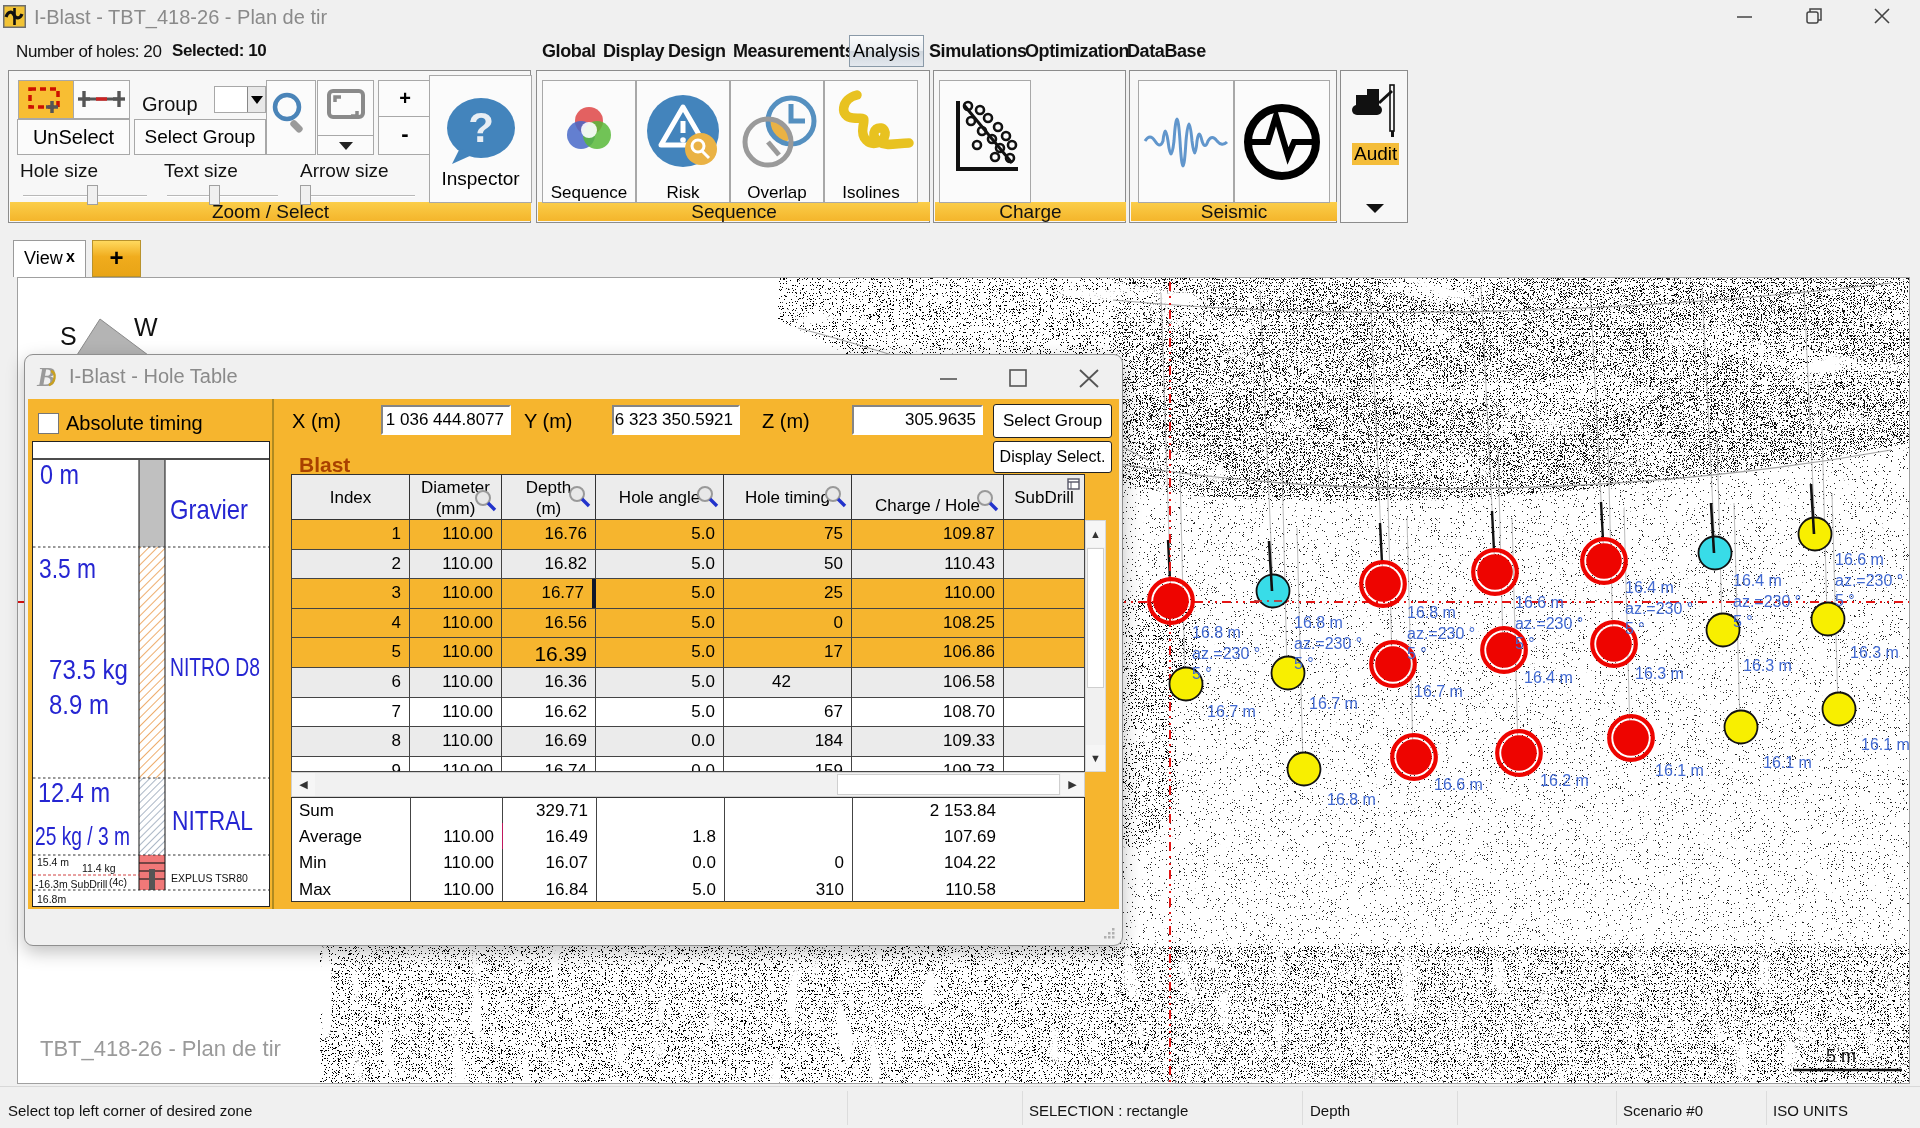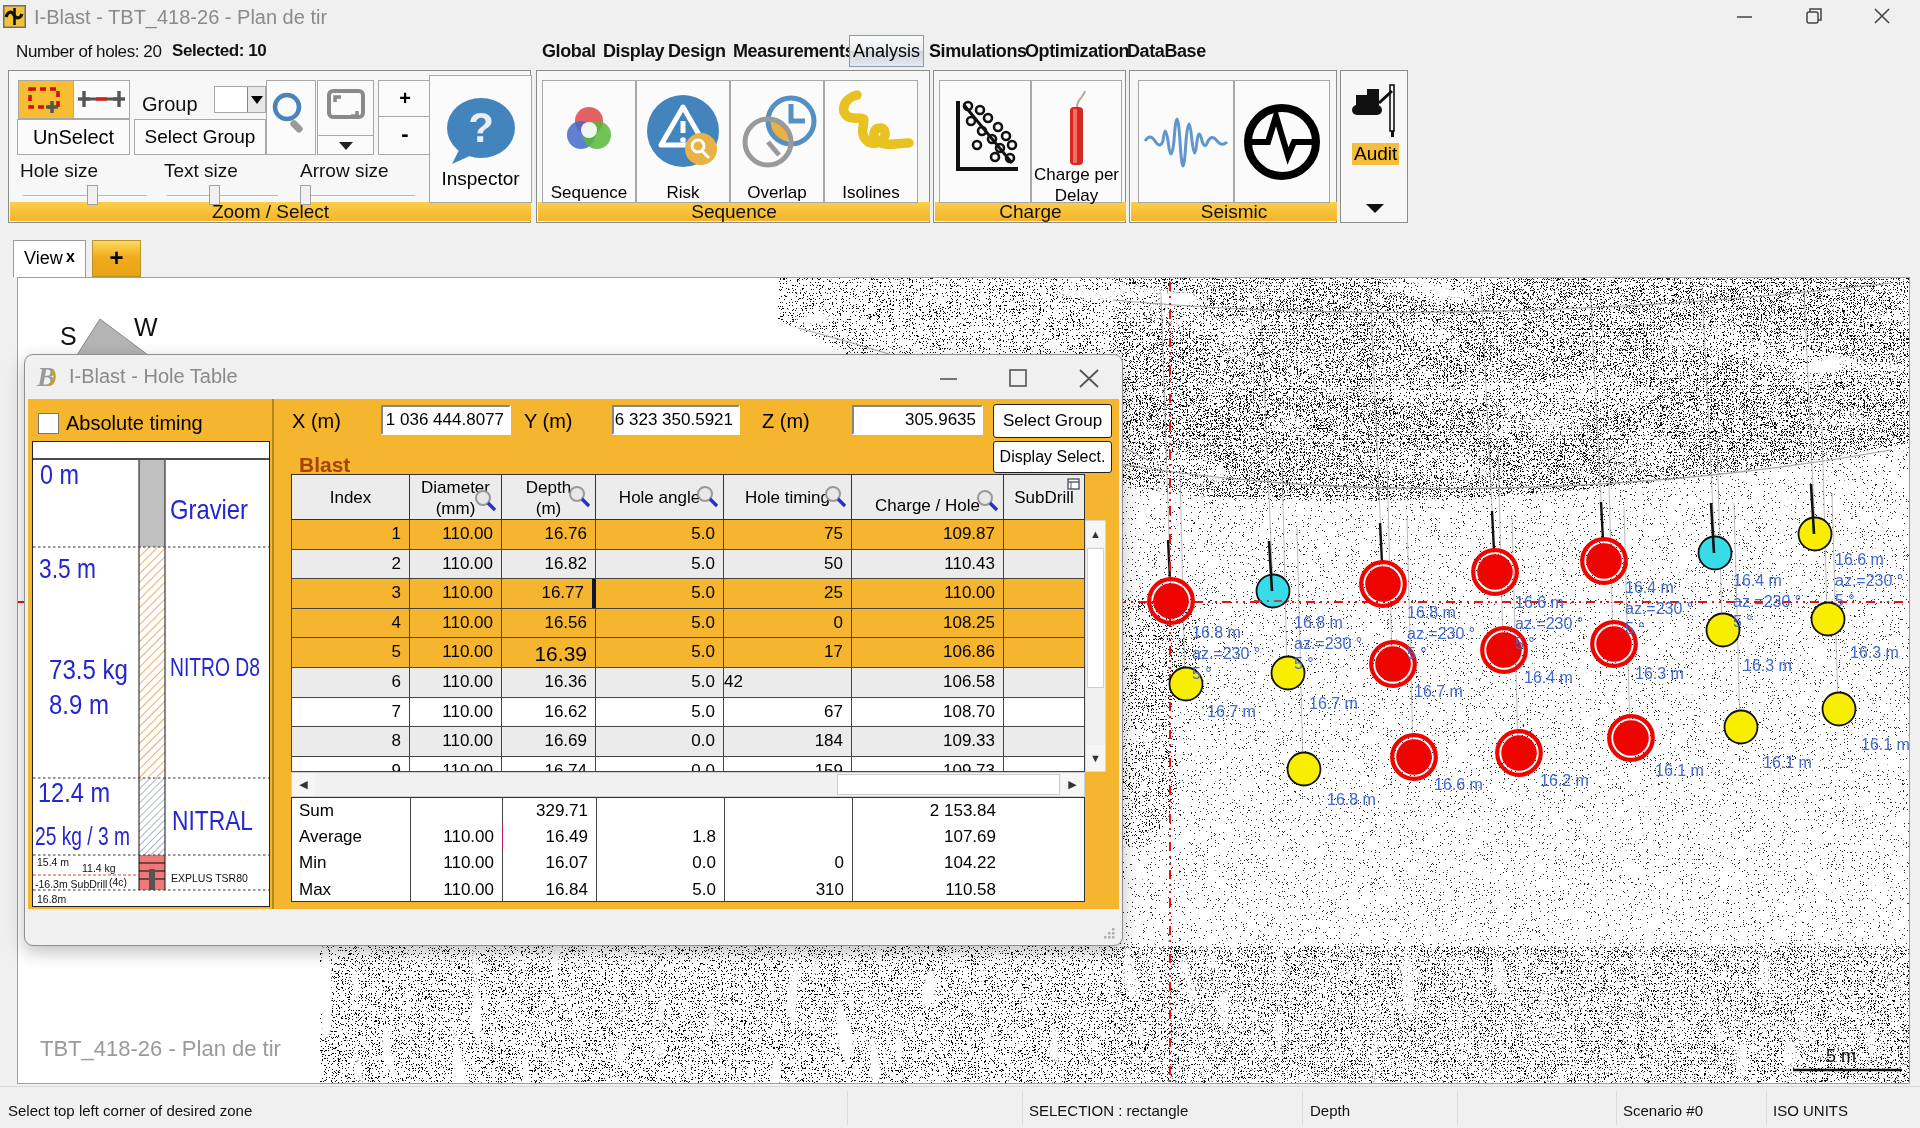--- a/index.html
+++ b/index.html
@@ -193,28 +193,20 @@
             <circle cx="58" cy="46" r="4"></circle>
             <circle cx="52" cy="58" r="4"></circle>
             <circle cx="66" cy="55" r="4"></circle>
             <circle cx="37" cy="64" r="4"></circle>
             <circle cx="60" cy="67" r="4"></circle>
             <circle cx="72" cy="64" r="4"></circle>
             <circle cx="55" cy="76" r="4"></circle>
             <circle cx="70" cy="77" r="4"></circle>
         </g>
       </svg>
-    </div>
-    <div class="cell" style="left:97px;top:9px;width:91px;height:123px">
-      <svg width="89" height="121" viewBox="0 0 89 121">
-        <rect x="38" y="26" width="13" height="58" rx="4" fill="#d82820"></rect>
-        <rect x="41" y="28" width="4" height="54" fill="#f07068"></rect>
-        <path d="M45 26 C45 18,52 16,53 10" stroke="#b8a898" stroke-width="2" fill="none"></path>
-      </svg>
-      <div class="btnlabel" style="top:83px;line-height:21px">Charge per<br>Delay</div>
     </div>
   </div>
 
   <div class="group" style="left:1129px;width:208px">
     <div class="gbar" style="width:206px">Seismic</div>
     <div class="cell" style="left:8px;top:9px;width:96px;height:123px">
       <svg width="94" height="121" viewBox="0 0 94 121">
         <path d="M6 60 q5 -8 10 0 q5 8 8 0 q2 -20 5 0 q3 26 6 0 q3 -44 6 0 q3 50 6 0 q3 -34 6 0 q3 24 5 0 q2 -14 5 0 q3 9 6 0 q4 -7 9 0 q5 6 10 1" fill="none" stroke="#6196cc" stroke-width="3"></path>
       </svg>
     </div>
@@ -602,21 +594,21 @@
             <div style="position:absolute;left:305px;top:0;width:128px;height:29.6px;border-right:1px solid #444;font-size:17px;text-align:right;padding:4px 8px 0 0">5.0</div>
             <div style="position:absolute;left:433px;top:0;width:128px;height:29.6px;border-right:1px solid #444;font-size:17px;text-align:right;padding:4px 8px 0 0">17</div>
             <div style="position:absolute;left:561px;top:0;width:152px;height:29.6px;border-right:1px solid #444;font-size:17px;text-align:right;padding:4px 8px 0 0">106.86</div>
             <div style="position:absolute;left:713px;top:0;width:81px;height:29.6px;border-right:1px solid #444;font-size:17px;text-align:right;padding:4px 8px 0 0"></div>
           </div>
           <div style="position:absolute;left:0;top:193.99999999999997px;width:794px;height:29.6px;background:#ebebeb;border-bottom:1px solid #444;overflow:hidden">
             <div style="position:absolute;left:0px;top:0;width:119px;height:29.6px;border-right:1px solid #444;border-left:1px solid #444;font-size:17px;text-align:right;padding:4px 8px 0 0">6</div>
             <div style="position:absolute;left:119px;top:0;width:92px;height:29.6px;border-right:1px solid #444;font-size:17px;text-align:right;padding:4px 8px 0 0">110.00</div>
             <div style="position:absolute;left:211px;top:0;width:94px;height:29.6px;border-right:1px solid #444;font-size:17px;text-align:right;padding:4px 8px 0 0">16.36</div>
             <div style="position:absolute;left:305px;top:0;width:128px;height:29.6px;border-right:1px solid #444;font-size:17px;text-align:right;padding:4px 8px 0 0">5.0</div>
-            <div style="position:absolute;left:433px;top:0;width:128px;height:29.6px;border-right:1px solid #444;font-size:17px;text-align:left;padding:4px 12px 0 0">42</div>
+            <div style="position:absolute;left:433px;top:0;width:128px;height:29.6px;border-right:1px solid #444;font-size:17px;text-align:center;padding:4px 12px 0 0">42</div>
             <div style="position:absolute;left:561px;top:0;width:152px;height:29.6px;border-right:1px solid #444;font-size:17px;text-align:right;padding:4px 8px 0 0">106.58</div>
             <div style="position:absolute;left:713px;top:0;width:81px;height:29.6px;border-right:1px solid #444;font-size:17px;text-align:right;padding:4px 8px 0 0"></div>
           </div>
           <div style="position:absolute;left:0;top:223.59999999999997px;width:794px;height:29.6px;background:#fff;border-bottom:1px solid #444;overflow:hidden">
             <div style="position:absolute;left:0px;top:0;width:119px;height:29.6px;border-right:1px solid #444;border-left:1px solid #444;font-size:17px;text-align:right;padding:4px 8px 0 0">7</div>
             <div style="position:absolute;left:119px;top:0;width:92px;height:29.6px;border-right:1px solid #444;font-size:17px;text-align:right;padding:4px 8px 0 0">110.00</div>
             <div style="position:absolute;left:211px;top:0;width:94px;height:29.6px;border-right:1px solid #444;font-size:17px;text-align:right;padding:4px 8px 0 0">16.62</div>
             <div style="position:absolute;left:305px;top:0;width:128px;height:29.6px;border-right:1px solid #444;font-size:17px;text-align:right;padding:4px 8px 0 0">5.0</div>
             <div style="position:absolute;left:433px;top:0;width:128px;height:29.6px;border-right:1px solid #444;font-size:17px;text-align:right;padding:4px 8px 0 0">67</div>
             <div style="position:absolute;left:561px;top:0;width:152px;height:29.6px;border-right:1px solid #444;font-size:17px;text-align:right;padding:4px 8px 0 0">108.70</div>

